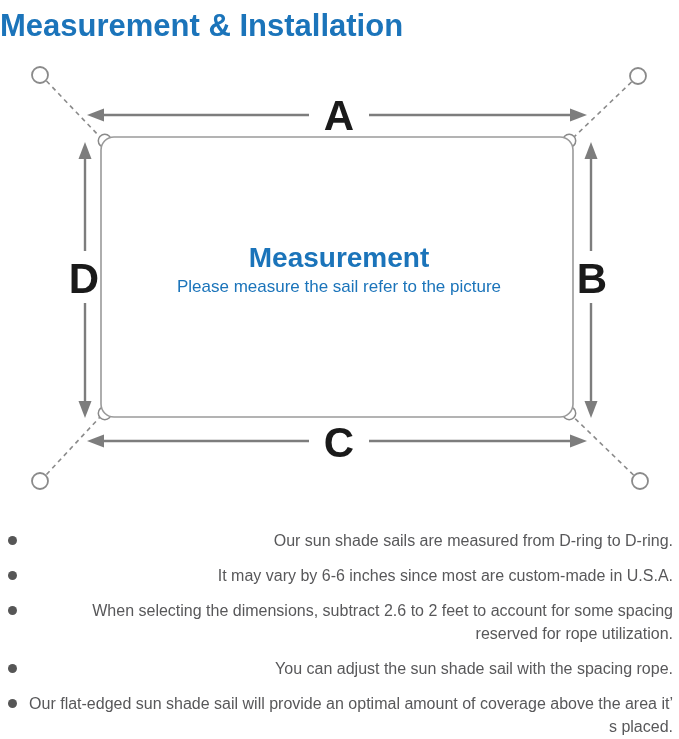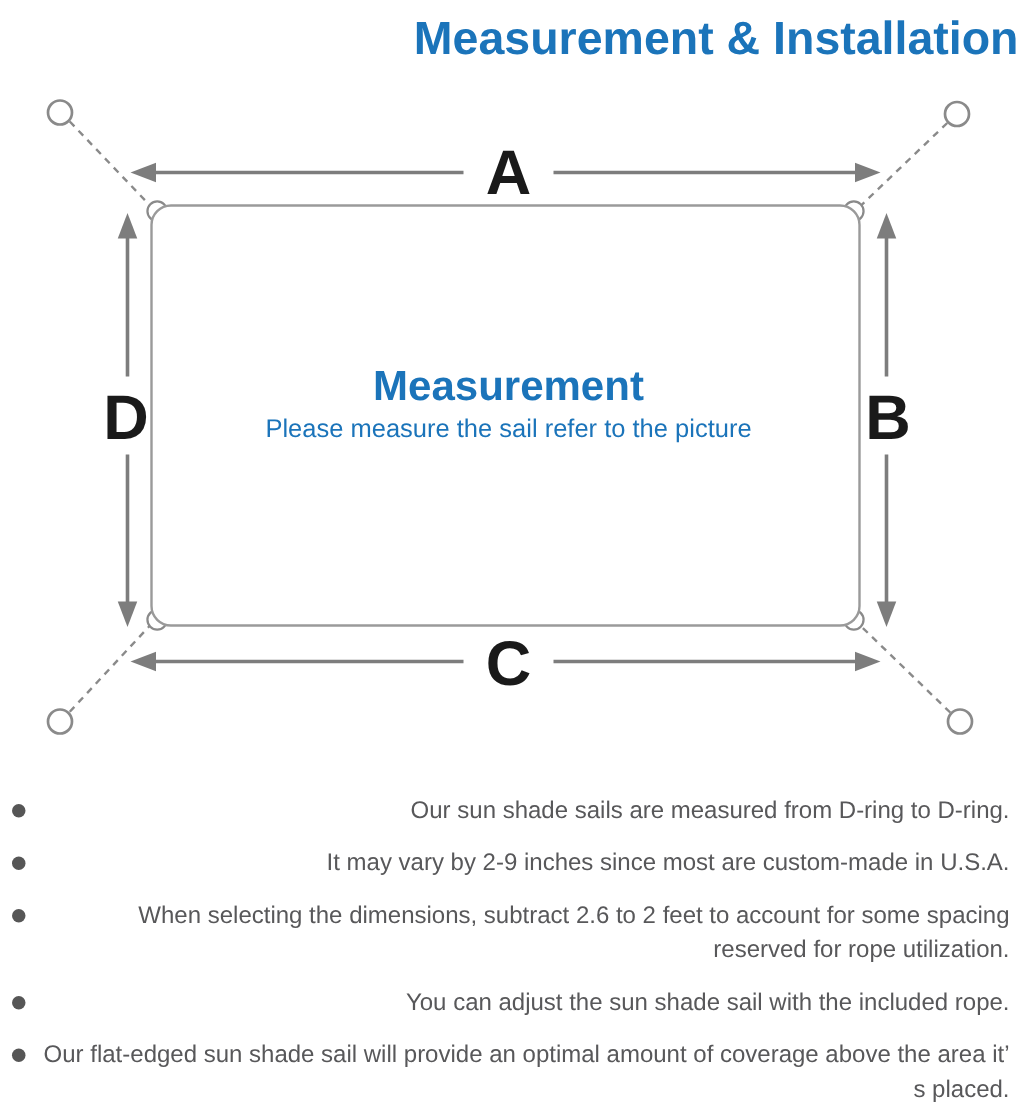--- a/index.html
+++ b/index.html
@@ -3,21 +3,21 @@
 <meta charset="utf-8">
 <style>
   html, body { margin: 0; padding: 0; background: #ffffff; }
   body { width: 679px; height: 739px; overflow: hidden;
          font-family: "Liberation Sans", sans-serif; }
   .stage { position: relative; width: 679px; height: 739px; background: #fff; }
 
   .page-title {
     position: absolute; top: 0; left: 0; right: 0;
     margin: 0; padding-top: 2px;
-    text-align: right;
+    text-align: left;
     font-size: 31px; font-weight: 700; letter-spacing: 0px;
     color: #1b74ba; line-height: 48px;
   }
 
   .diagram-svg { position: absolute; top: 58px; left: 0; }
   .dash-line { stroke: #8a8a8a; stroke-width: 1.6; stroke-dasharray: 4.5 4; fill: none; }
   .ring { fill: #ffffff; stroke: #8a8a8a; stroke-width: 1.8; }
   .dring { fill: #ffffff; stroke: #8a8a8a; stroke-width: 1.5; }
   .sail { fill: #ffffff; stroke: #9a9a9a; stroke-width: 1.6; }
   .arrow-line { stroke: #7d7d7d; stroke-width: 2.4; fill: none; }
@@ -106,29 +106,29 @@
     <text class="center-sub" x="339" y="228" text-anchor="middle" dominant-baseline="central">Please measure the sail refer to the picture</text>
   </svg>
 
   <ul class="notes">
     <li>
       <span class="dot"></span>
       <span>Our sun shade sails are measured from D-ring to D-ring.</span>
     </li>
     <li>
       <span class="dot"></span>
-      <span>It may vary by 2-9 inches since most are custom-made in U.S.A.</span>
+      <span>It may vary by 6-6 inches since most are custom-made in U.S.A.</span>
     </li>
     <li>
       <span class="dot"></span>
       <span>When selecting the dimensions, subtract 2.6 to 2 feet to account for some spacing reserved for rope utilization.</span>
     </li>
     <li>
       <span class="dot"></span>
-      <span>You can adjust the sun shade sail with the included rope.</span>
+      <span>You can adjust the sun shade sail with the spacing rope.</span>
     </li>
     <li>
       <span class="dot"></span>
       <span>Our flat-edged sun shade sail will provide an optimal amount of coverage above the area it’ s placed.</span>
     </li>
   </ul>
 
 </div>
 
 </body></html>

